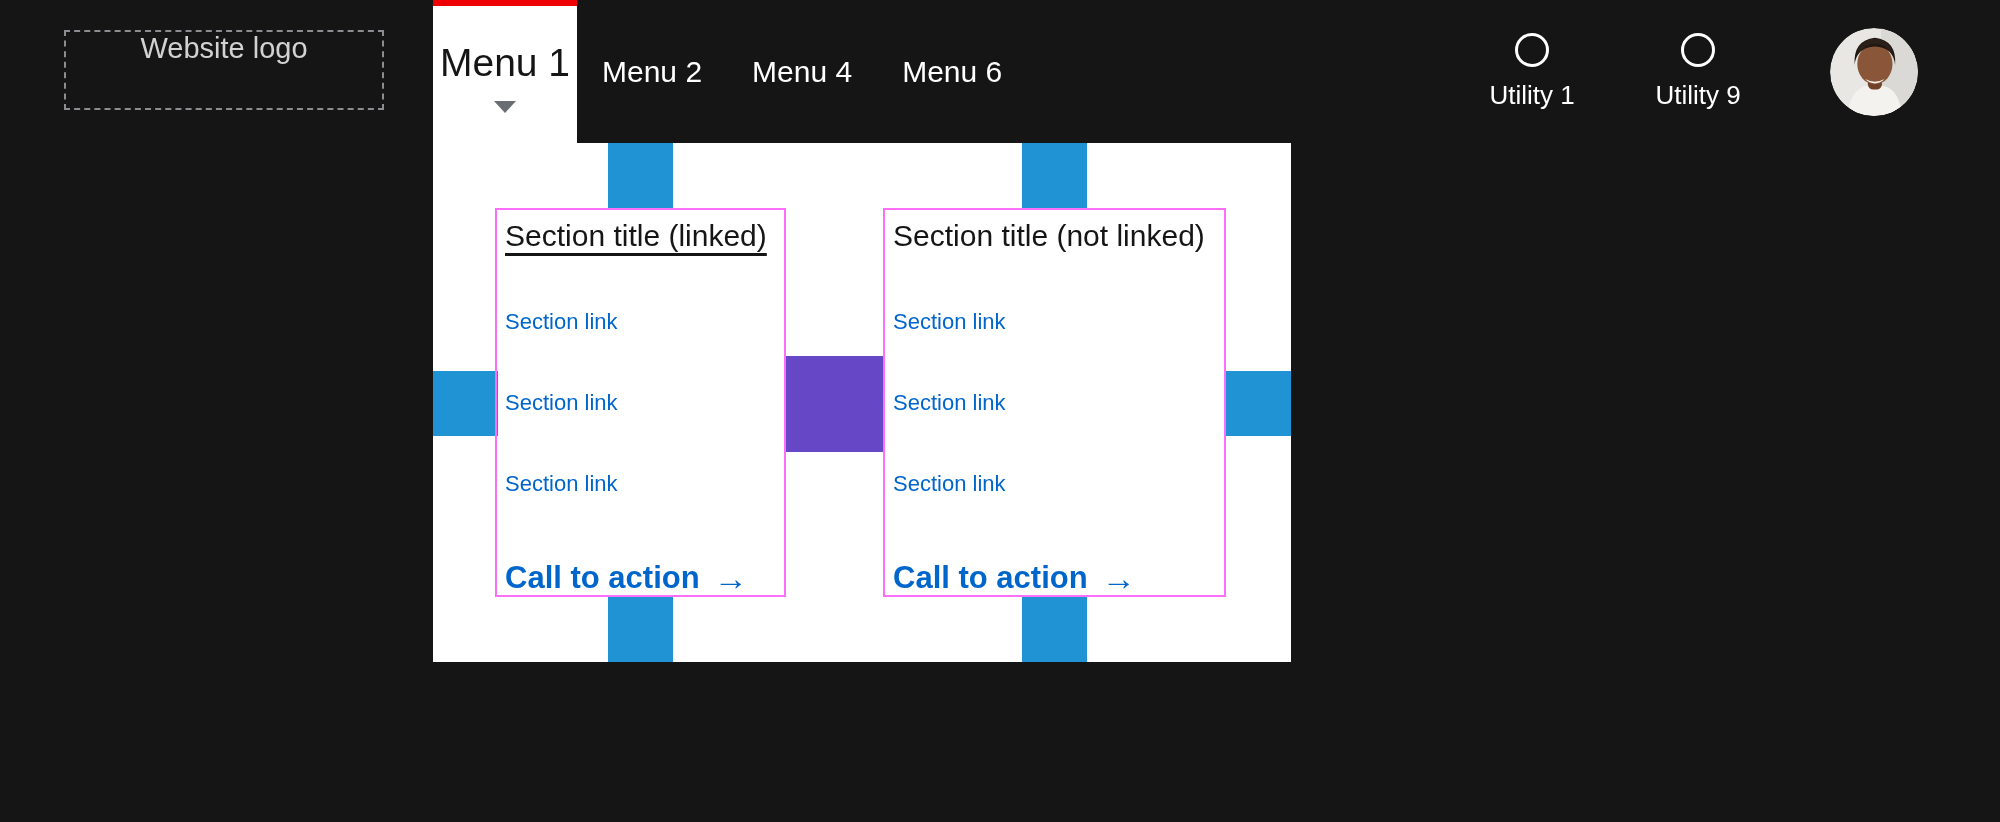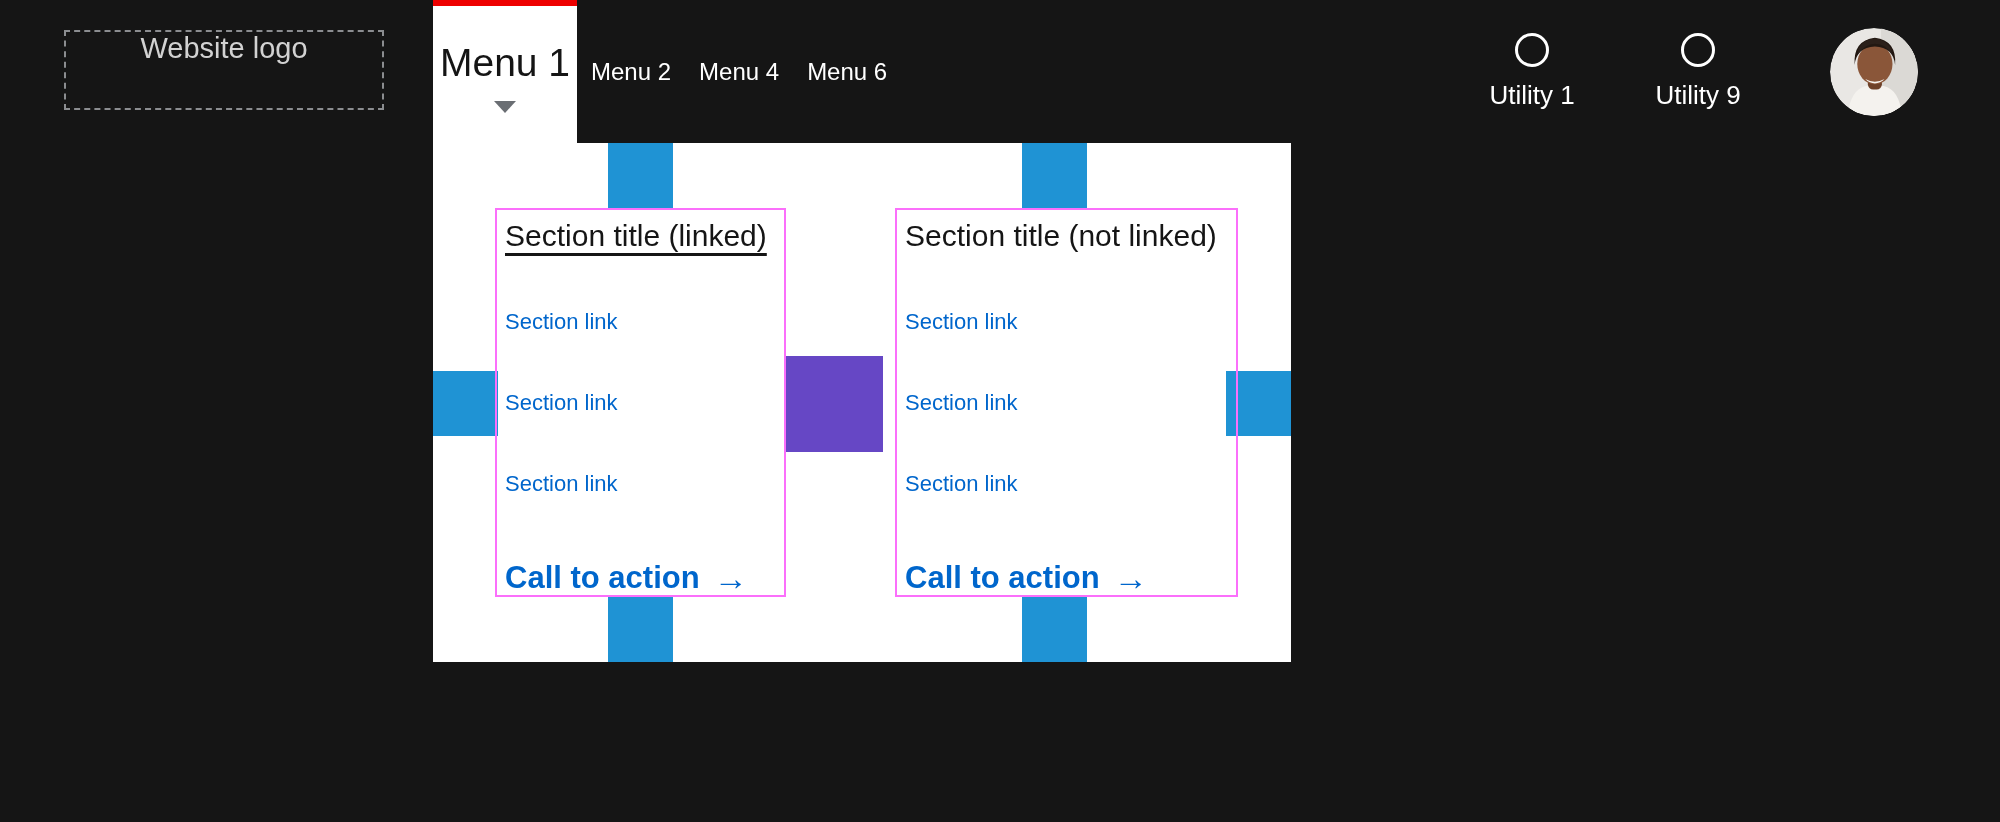--- a/index.html
+++ b/index.html
@@ -31,21 +31,21 @@
   }
   .red-bar{position:absolute;left:0;top:0;width:100%;height:6px;background:var(--accent-red);}
   .menu-tab .menu-label{color:var(--text-dark);font-size:39px;}
   .caret{
     width:0;height:0;margin-top:16px;
     border-left:11px solid transparent;border-right:11px solid transparent;
     border-top:12px solid var(--caret-gray);
   }
   .menu-items{display:flex;align-items:center;height:143px;}
   .menu-item{
-    color:var(--text-light);font-size:24px;padding:0 14px;cursor:pointer;
+    color:var(--text-light);font-size:30px;padding:0 25px;cursor:pointer;
     display:flex;align-items:center;height:100%;text-align:right;
   }
   .utilities{
     position:absolute;right:82px;top:0;height:143px;
     display:flex;align-items:center;gap:70px;
   }
   .utility{
     display:flex;flex-direction:column;align-items:center;gap:13px;
     color:var(--text-light);font-size:26px;cursor:pointer;min-width:96px;
   }
@@ -69,21 +69,21 @@
   .sp-edge-left{left:0;top:228px;}
   .sp-edge-right{left:793px;top:228px;}
   .sp-bottom-left{left:175px;top:454px;}
   .sp-bottom-right{left:589px;top:454px;}
   .gutter{position:absolute;background:var(--spacer-purple);left:353px;top:213px;width:97px;height:96px;}
   .col{
     position:absolute;top:65px;height:389px;border:2px solid var(--outline-pink);
     background:transparent;padding:4px 8px;display:block;
   }
   .col-left{left:62px;width:291px;}
-  .col-right{left:450px;width:343px;margin-left:12px;}
+  .col-right{left:450px;width:343px;}
   .col-title{
     display:block;color:var(--text-dark);font-size:30px;line-height:44px;height:48px;
     text-decoration:none;
   }
   .col-title.linked{
     text-decoration:underline;text-decoration-thickness:3px;text-underline-offset:7px;
     cursor:pointer;
   }
   .col-link{
     display:block;color:var(--link-blue);font-size:22px;line-height:42px;height:42px;

